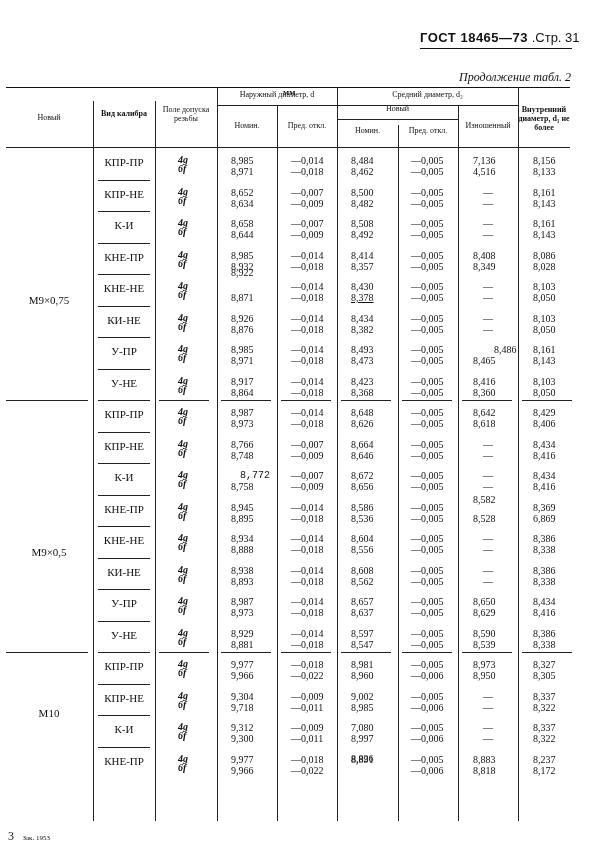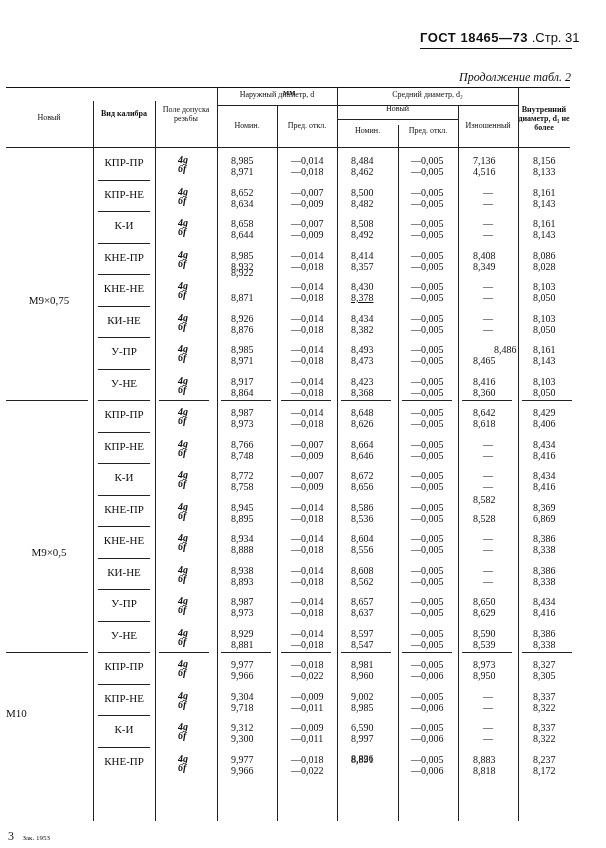--- a/index.html
+++ b/index.html
@@ -231,21 +231,21 @@
     <div class="cell" style="left:405px;top:337.5px;">—0,005</div>
     <div class="cell" style="left:405px;top:348.5px;">—0,005</div>
     <div class="cell" style="left:477px;top:337.5px;">—</div>
     <div class="cell" style="left:477px;top:348.5px;">—</div>
     <div class="cell" style="left:527px;top:337.5px;">8,434</div>
     <div class="cell" style="left:527px;top:348.5px;">8,416</div>
     <div class="kal" style="left:87px;top:370px;">К-И</div>
     <div class="hline" style="left:92px;width:52px;top:393.5px;"></div>
     <div class="tol" style="left:172px;top:369px;">4g</div>
     <div class="tol" style="left:172px;top:378px;">6f</div>
-    <div class="cell" style="left:225px;top:369px;">8,772</div>
+    <div class="cell" style="left:234px;top:369px;font-family:Liberation Mono, monospace;">8,772</div>
     <div class="cell" style="left:225px;top:380px;">8,758</div>
     <div class="cell" style="left:285px;top:369px;">—0,007</div>
     <div class="cell" style="left:285px;top:380px;">—0,009</div>
     <div class="cell" style="left:345px;top:369px;">8,672</div>
     <div class="cell" style="left:345px;top:380px;">8,656</div>
     <div class="cell" style="left:405px;top:369px;">—0,005</div>
     <div class="cell" style="left:405px;top:380px;">—0,005</div>
     <div class="cell" style="left:477px;top:369px;">—</div>
     <div class="cell" style="left:477px;top:380px;">—</div>
     <div class="cell" style="left:527px;top:369px;">8,434</div>
@@ -331,21 +331,21 @@
     <div class="cell" style="left:527px;top:526.5px;">8,386</div>
     <div class="cell" style="left:527px;top:537.5px;">8,338</div>
     <div class="hline" style="left:0;width:82px;top:551px;"></div>
     <div class="hline" style="left:153px;width:50px;top:551px;"></div>
     <div class="hline" style="left:215px;width:50px;top:551px;"></div>
     <div class="hline" style="left:275px;width:50px;top:551px;"></div>
     <div class="hline" style="left:335px;width:50px;top:551px;"></div>
     <div class="hline" style="left:396px;width:50px;top:551px;"></div>
     <div class="hline" style="left:456px;width:50px;top:551px;"></div>
     <div class="hline" style="left:516px;width:50px;top:551px;"></div>
-    <div class="thread" style="left:0;width:86px;top:606px;">M10</div>
+    <div class="thread" style="left:0;width:86px;text-align:center;top:606px;">M10</div>
     <div class="kal" style="left:87px;top:559px;">КПР-ПР</div>
     <div class="hline" style="left:92px;width:52px;top:582.5px;"></div>
     <div class="tol" style="left:172px;top:558px;">4g</div>
     <div class="tol" style="left:172px;top:567px;">6f</div>
     <div class="cell" style="left:225px;top:558px;">9,977</div>
     <div class="cell" style="left:225px;top:569px;">9,966</div>
     <div class="cell" style="left:285px;top:558px;">—0,018</div>
     <div class="cell" style="left:285px;top:569px;">—0,022</div>
     <div class="cell" style="left:345px;top:558px;">8,981</div>
     <div class="cell" style="left:345px;top:569px;">8,960</div>
@@ -372,21 +372,21 @@
     <div class="cell" style="left:527px;top:589.5px;">8,337</div>
     <div class="cell" style="left:527px;top:600.5px;">8,322</div>
     <div class="kal" style="left:87px;top:622px;">К-И</div>
     <div class="hline" style="left:92px;width:52px;top:645.5px;"></div>
     <div class="tol" style="left:172px;top:621px;">4g</div>
     <div class="tol" style="left:172px;top:630px;">6f</div>
     <div class="cell" style="left:225px;top:621px;">9,312</div>
     <div class="cell" style="left:225px;top:632px;">9,300</div>
     <div class="cell" style="left:285px;top:621px;">—0,009</div>
     <div class="cell" style="left:285px;top:632px;">—0,011</div>
-    <div class="cell" style="left:345px;top:621px;">6,590</div>
+    <div class="cell" style="left:345px;top:621px;">7,080</div>
     <div class="cell" style="left:345px;top:632px;">8,997</div>
     <div class="cell" style="left:405px;top:621px;">—0,005</div>
     <div class="cell" style="left:405px;top:632px;">—0,006</div>
     <div class="cell" style="left:477px;top:621px;">—</div>
     <div class="cell" style="left:477px;top:632px;">—</div>
     <div class="cell" style="left:527px;top:621px;">8,337</div>
     <div class="cell" style="left:527px;top:632px;">8,322</div>
     <div class="kal" style="left:87px;top:653.5px;">КНЕ-ПР</div>
     <div class="tol" style="left:172px;top:652.5px;">4g</div>
     <div class="tol" style="left:172px;top:661.5px;">6f</div>

